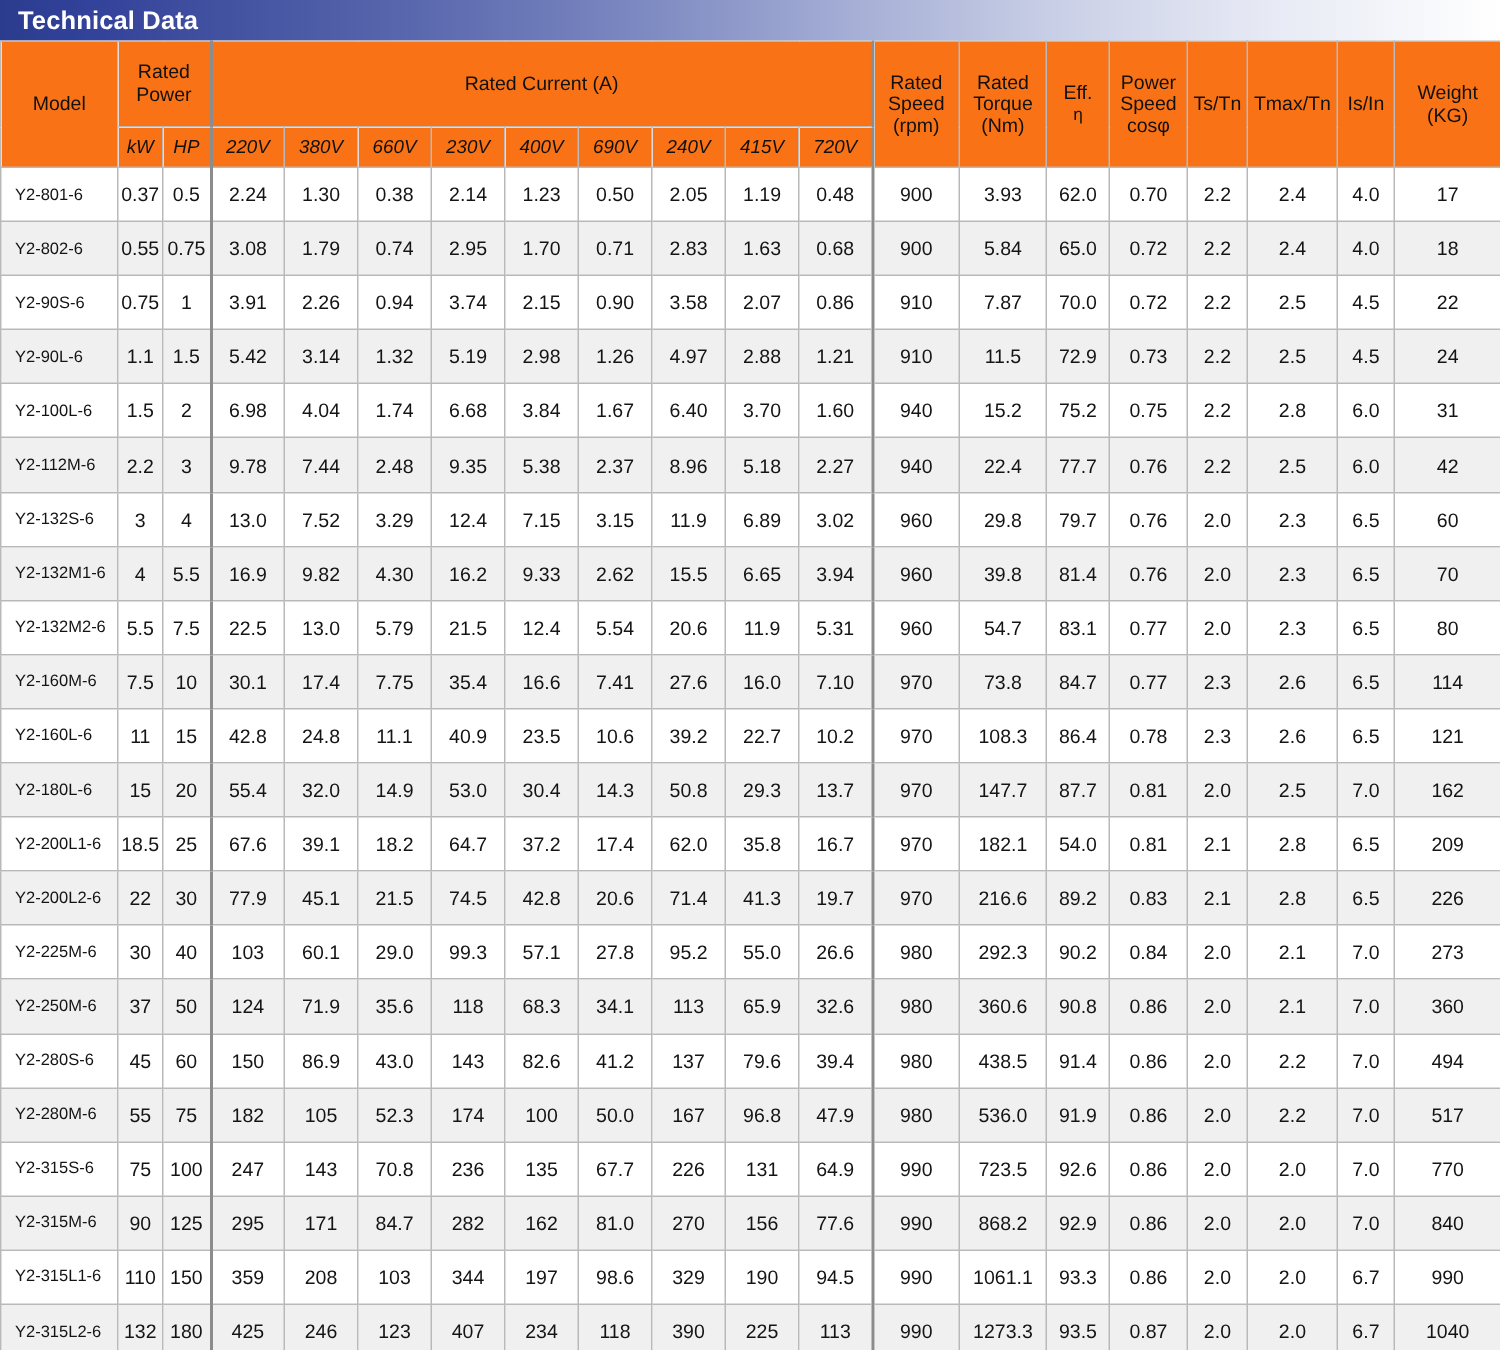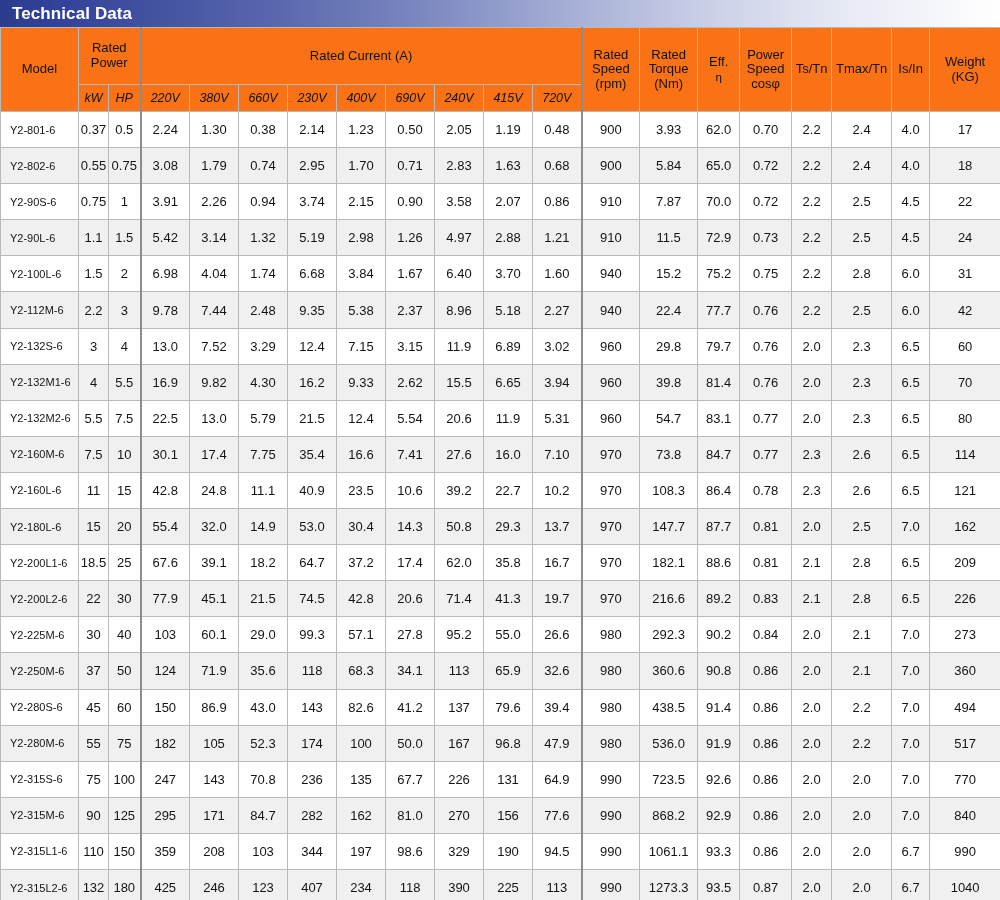--- a/index.html
+++ b/index.html
@@ -441,21 +441,21 @@
         <td>39.1</td>
         <td>18.2</td>
         <td>64.7</td>
         <td>37.2</td>
         <td>17.4</td>
         <td>62.0</td>
         <td>35.8</td>
         <td class="sep-right">16.7</td>
         <td>970</td>
         <td>182.1</td>
-        <td>88.6</td>
+        <td>54.0</td>
         <td>0.81</td>
         <td>2.1</td>
         <td>2.8</td>
         <td>6.5</td>
         <td>209</td>
       </tr>
       <tr class="alt">
         <td class="model">Y2-200L2-6</td>
         <td>22</td>
         <td>30</td>

